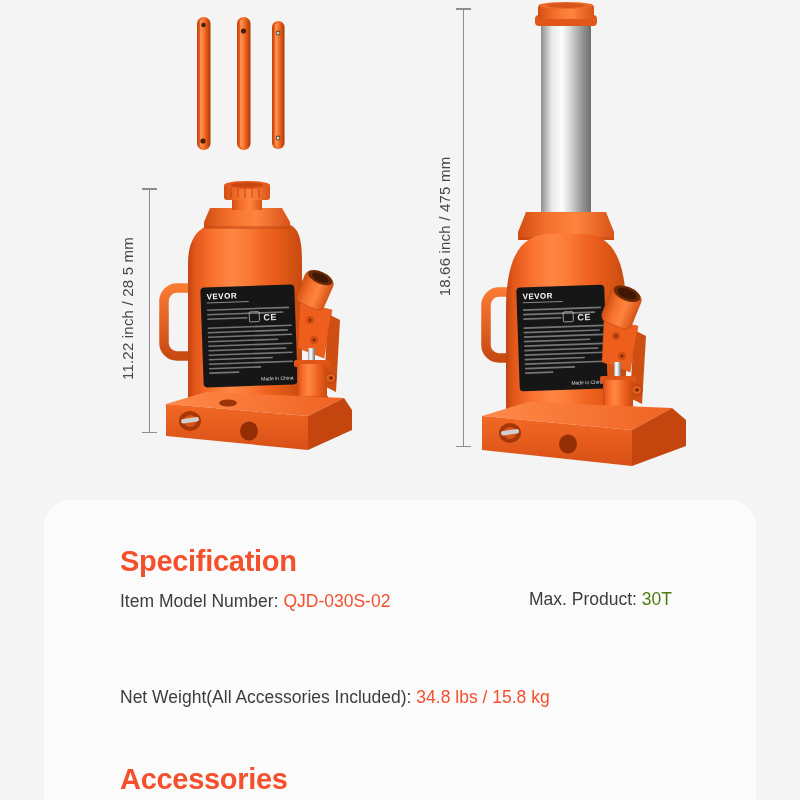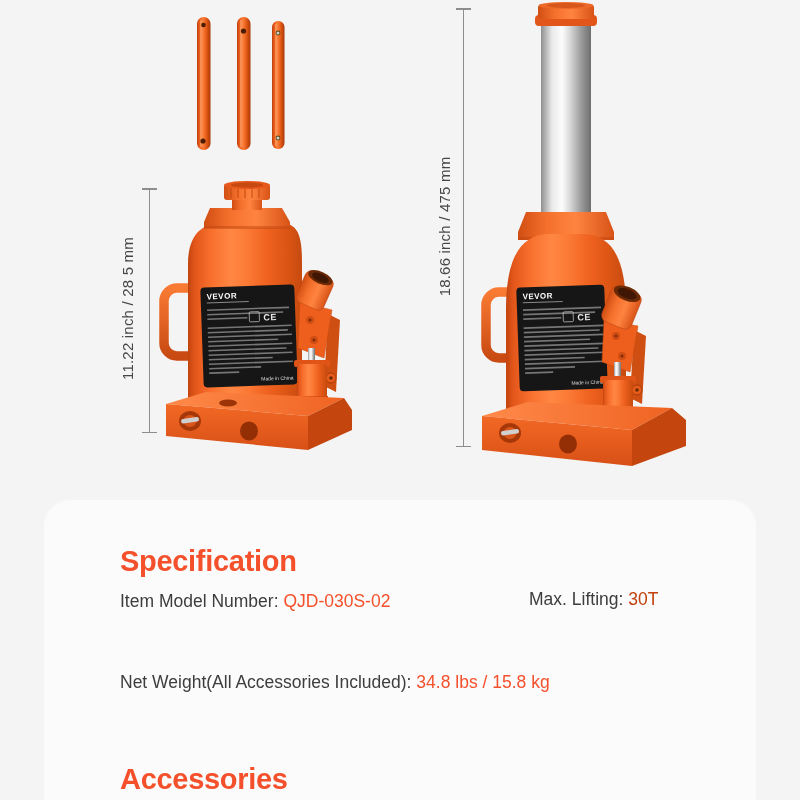--- a/index.html
+++ b/index.html
@@ -25,24 +25,24 @@
   .card{position:absolute;left:44px;top:500px;width:712px;height:330px;background:#fbfbfb;
         border-radius:26px 26px 0 0;}
   .sec-heading{position:absolute;left:76px;margin:0;font-size:29px;font-weight:800;
                color:#F4502B;letter-spacing:-.3px;line-height:1.1;}
   .sec-heading-spec{top:36px;margin-top:10px;}
   .sec-heading-acc{top:264px;}
   .spec-row{position:absolute;left:76px;font-size:17.5px;line-height:22px;color:#3d3d3d;white-space:nowrap;}
   .spec-row .v{color:#F4502B;}
   .spec-row-0{top:90px;}
   .spec-row-1{top:129px;}
-  .spec-row-2{top:171px;}
+  .spec-row-2{top:186px;}
   .spec-row-3{top:211px;}
   .spec-maxcap{position:absolute;left:485px;top:88px;font-size:17.5px;line-height:22px;color:#3d3d3d;white-space:nowrap;}
-  .spec-maxcap .v{color:#c2410c;}
+  .spec-maxcap .v{color:#4d7c0f;}
 </style>
 </head>
 <body>
 
 <div class="stage">
 
   <div class="hero">
 
     <svg class="jack-rods" width="100" height="145" viewBox="0 0 100 145">
       <defs>
@@ -309,21 +309,21 @@
   </div>
 
   <div class="card">
     <h2 class="sec-heading sec-heading-spec">Specification</h2>
 
     <div class="spec-row spec-row-0">
       <span class="k">Item Model Number: </span><span class="v">QJD-030S-02</span>
     </div>
 
     <div class="spec-maxcap">
-      <span class="k">Max. Lifting: </span><span class="v">30T</span>
+      <span class="k">Max. Product: </span><span class="v">30T</span>
     </div>
 
 
     <div class="spec-row spec-row-2">
       <span class="k">Net Weight(All Accessories Included): </span><span class="v">34.8 lbs / 15.8 kg</span>
     </div>
 
 
     <h2 class="sec-heading sec-heading-acc">Accessories</h2>
   </div>

